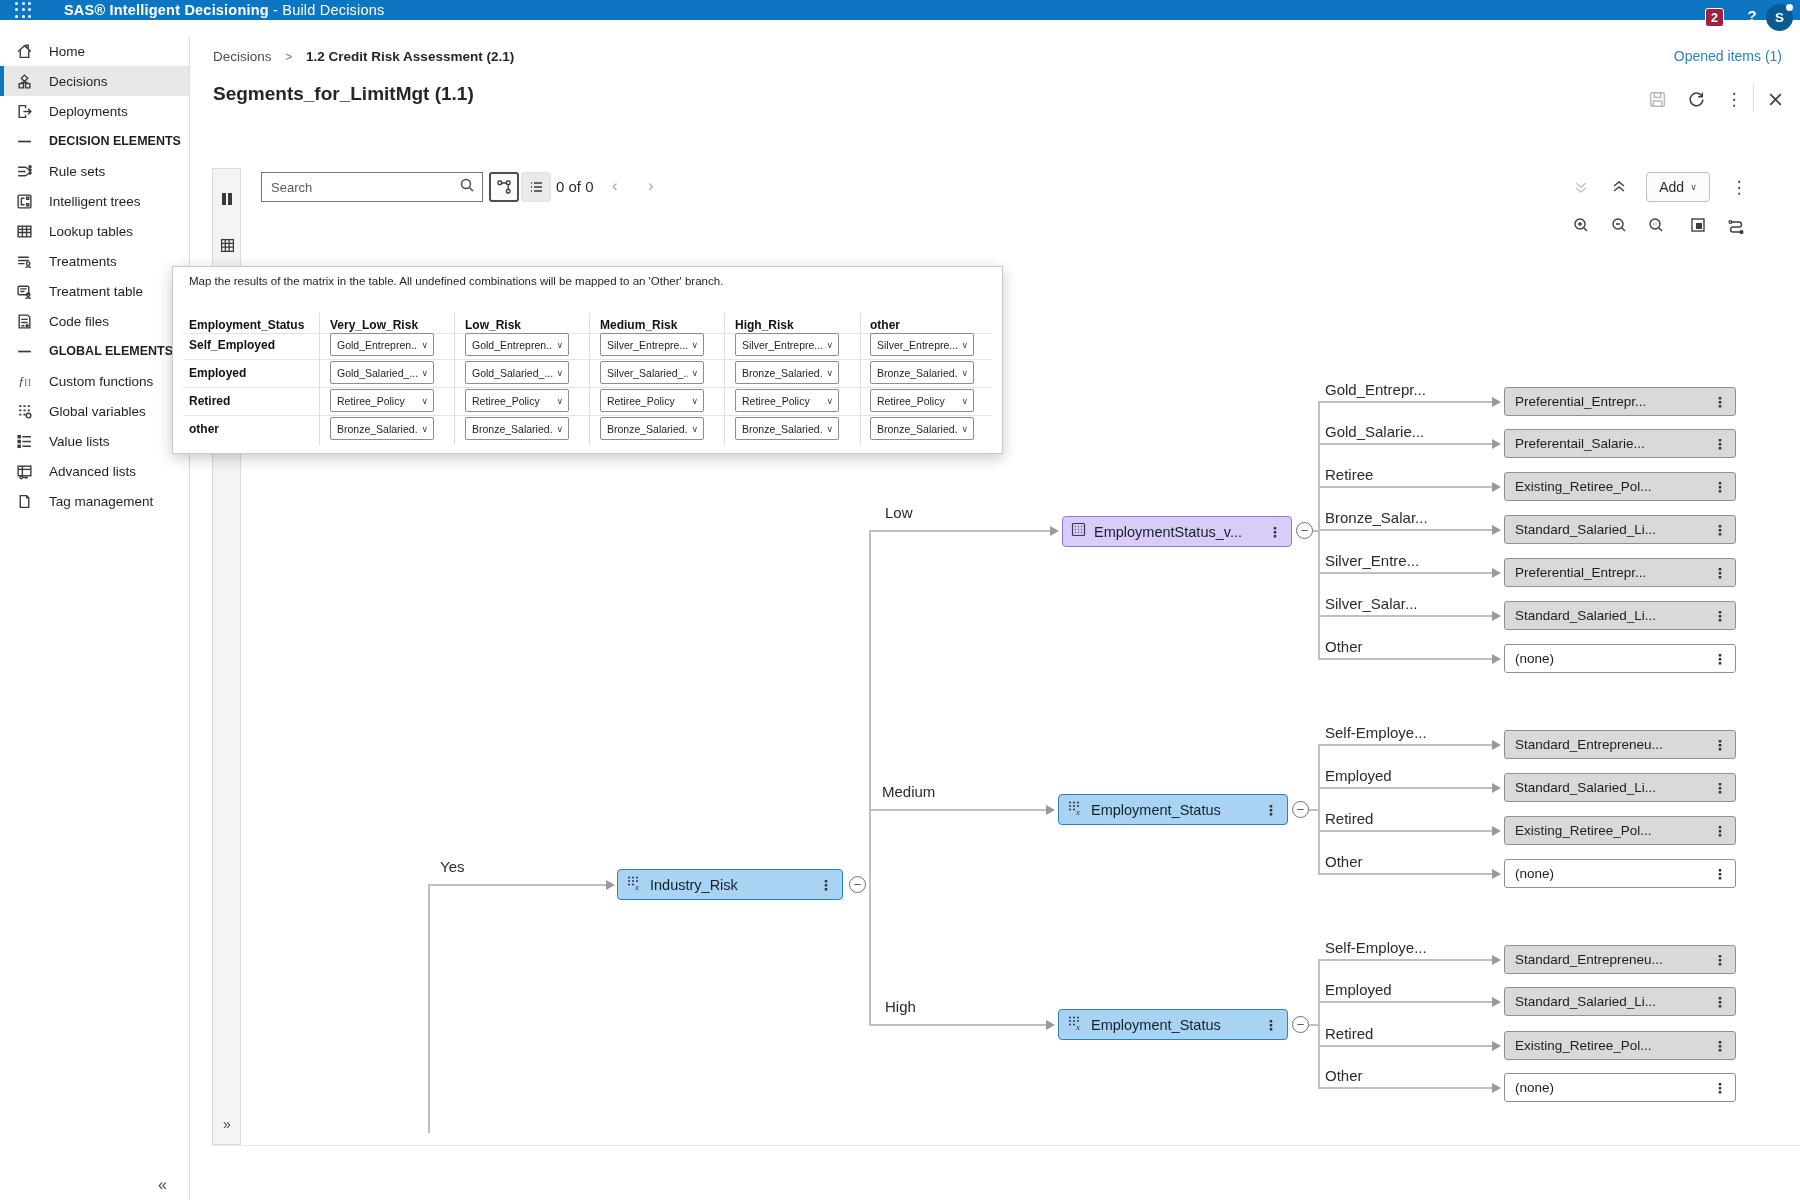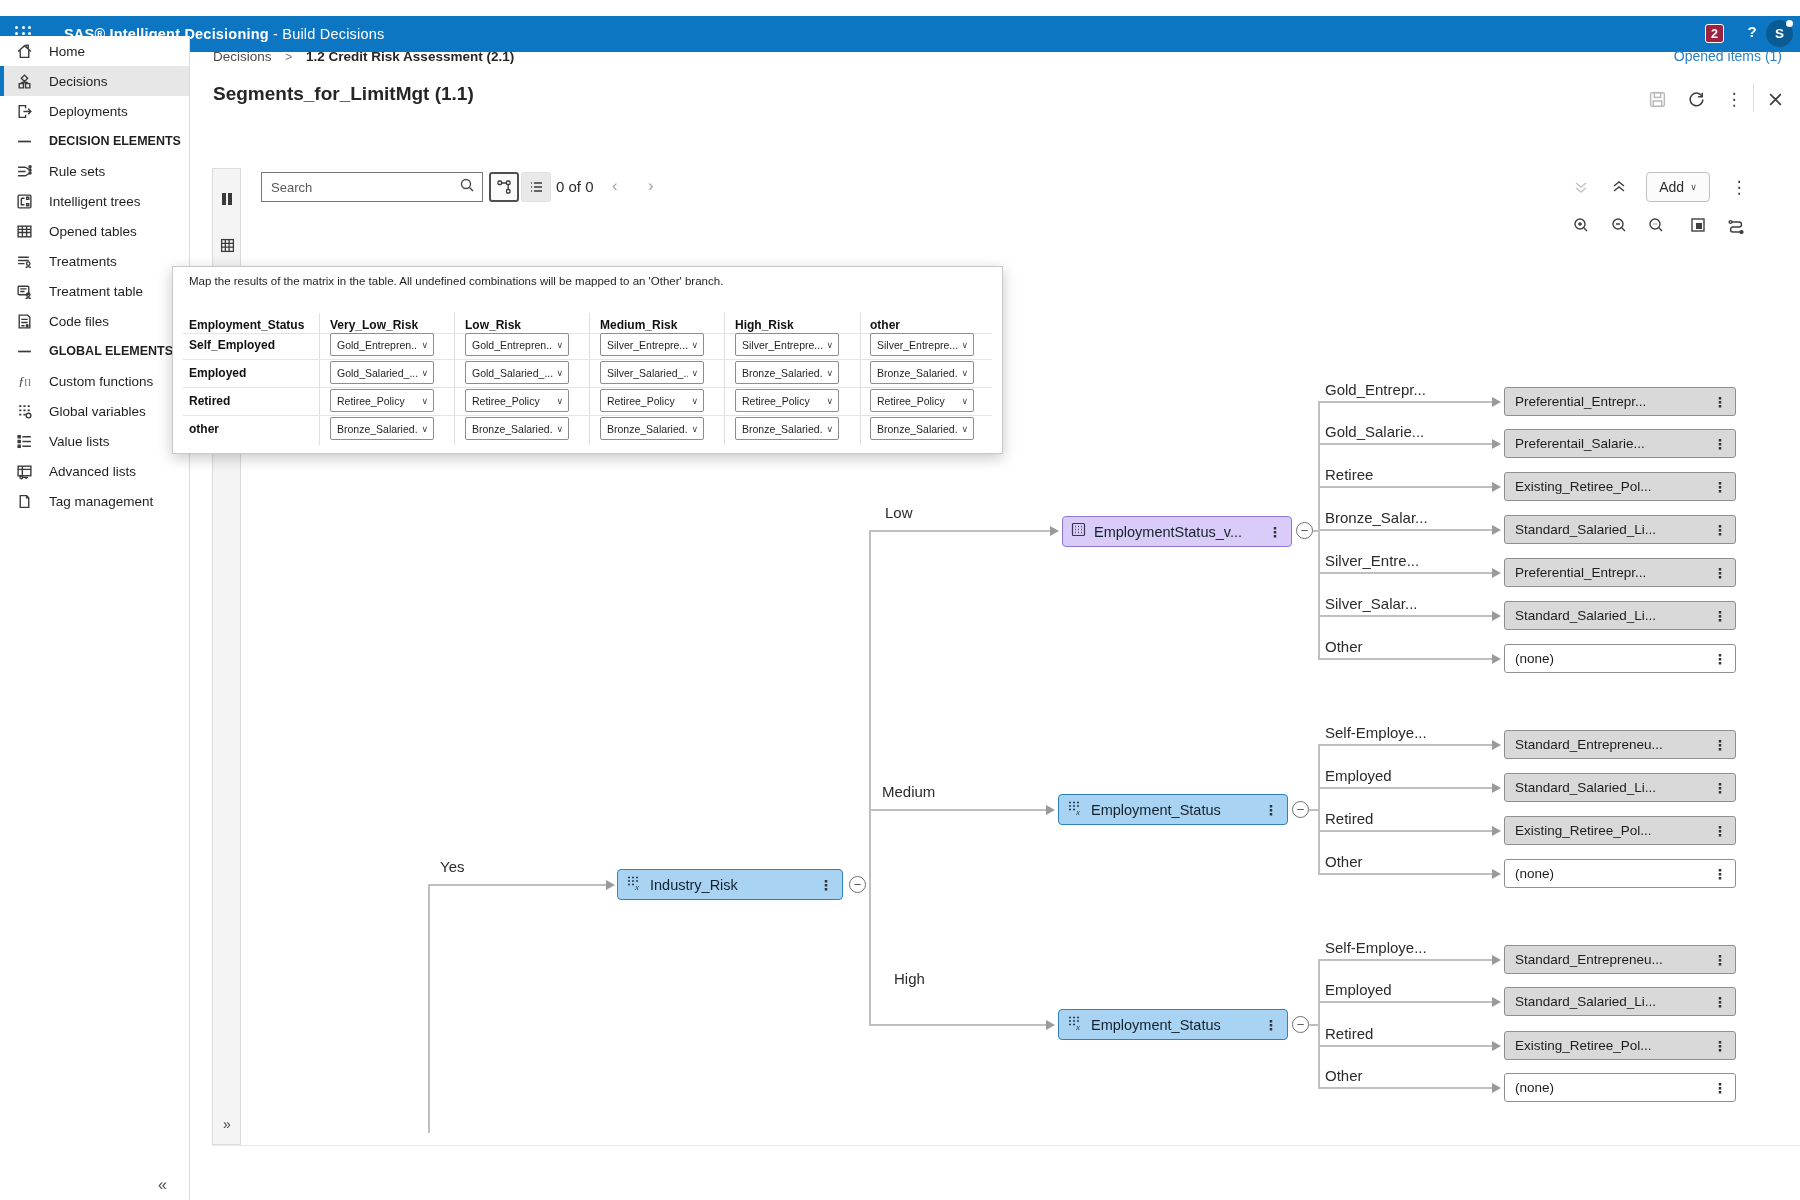--- a/index.html
+++ b/index.html
@@ -1,20 +1,20 @@
 <!DOCTYPE html>
 <html><head>
 <meta charset="utf-8">
 <style>
   html,body{margin:0;padding:0;background:#fff;}
   body{font-family:"Liberation Sans","DejaVu Sans",sans-serif;color:#222;}
   #page{position:relative;width:1800px;height:1200px;overflow:hidden;background:#fff;}
 
   
-  #topbar{position:absolute;left:0;top:16px;width:1800px;height:36px;background:#0d76c3;display:flex;align-items:center;}
+  #topbar{position:absolute;left:0;top:0;width:1800px;height:20px;background:#0d76c3;display:flex;align-items:center;}
   .appsgrid{width:17px;height:17px;margin-left:15px;display:grid;grid-template-columns:repeat(3,1fr);grid-gap:3px;}
   .appsgrid i{width:3px;height:3px;border-radius:50%;background:#fff;}
   #topbar .brand{margin-left:32px;color:#fff;font-size:14.5px;letter-spacing:.2px;}
   #topbar .brand b{font-weight:700;}
   .badge{position:absolute;left:1705px;top:8px;min-width:14px;height:19px;padding:0 5px;background:#9e2140;color:#fff;font-size:12.5px;font-weight:700;border:1px solid #fff;border-radius:3px;display:flex;align-items:center;justify-content:center;box-sizing:border-box;}
   .helpq{position:absolute;left:1742px;top:7px;color:#fff;font-size:15px;font-weight:700;width:20px;text-align:center;}
   .avatar{position:absolute;left:1766px;top:4px;width:27px;height:27px;border-radius:50%;background:#0a5b94;color:#fff;font-size:13.5px;font-weight:700;display:flex;align-items:center;justify-content:center;}
   .avatar i{position:absolute;right:0px;top:0px;width:7px;height:7px;border-radius:50%;background:#fff;}
 
   
@@ -172,21 +172,21 @@
         </span>
       <span class="slabel">Intelligent trees</span>
     </div>
     <div class="sitem">
       <span class="sic">
           <svg width="17" height="17" viewBox="0 0 16 16">
             <rect x="2" y="3" width="12" height="10"></rect>
             <path d="M2 6 h12 M2 9 h12 M6 3 v10 M10 3 v10"></path>
           </svg>
         </span>
-      <span class="slabel">Opened tables</span>
+      <span class="slabel">Lookup tables</span>
     </div>
     <div class="sitem">
       <span class="sic">
           <svg width="17" height="17" viewBox="0 0 16 16">
             <path d="M2 4 h10 M2 7 h10 M2 10 h6"></path>
             <circle cx="11.5" cy="10" r="1.6"></circle>
             <path d="M9.5 14 c0-1.5 4-1.5 4 0"></path>
           </svg>
         </span>
       <span class="slabel">Treatments</span>
@@ -632,21 +632,21 @@
     </div>
 
   <div class="blabel" style="left:1325px;top:853px;">Other</div>
   <div class="hline" style="left:1318px;top:873px;width:174px;"></div>
   <div class="arr" style="left:1492px;top:869px;"></div>
   <div class="leaf none" style="left:1504px;top:859px;">
       <span class="ltext">(none)</span>
       <span class="kebab">⋮</span>
     </div>
 
-  <div class="blabel" style="left:885px;top:970px;margin-left:9px;">High</div>
+  <div class="blabel" style="left:885px;top:998px;">High</div>
   <div class="hline" style="left:869px;top:1024px;width:177px;"></div>
   <div class="arr" style="left:1046px;top:1020px;"></div>
   <div class="node blue" style="left:1058px;top:1009px;width:230px;">
     <span><svg width="16" height="16" viewBox="0 0 16 16" style="stroke:#2b3a46;fill:none;stroke-width:1.4;">
           <path d="M2 2.5 h2 M6 2.5 h2 M10 2.5 h2 M2 6 h2 M6 6 h2 M2 9.5 h2 M6 9.5 h2 M10 6 h2"></path>
           <text x="9" y="14.5" font-size="9" font-style="italic" stroke="none" fill="#2b3a46" font-family="Liberation Serif,serif">x</text>
         </svg></span>
     <span class="nlabel">Employment_Status</span>
     <span class="kebab">⋮</span>
   </div>

